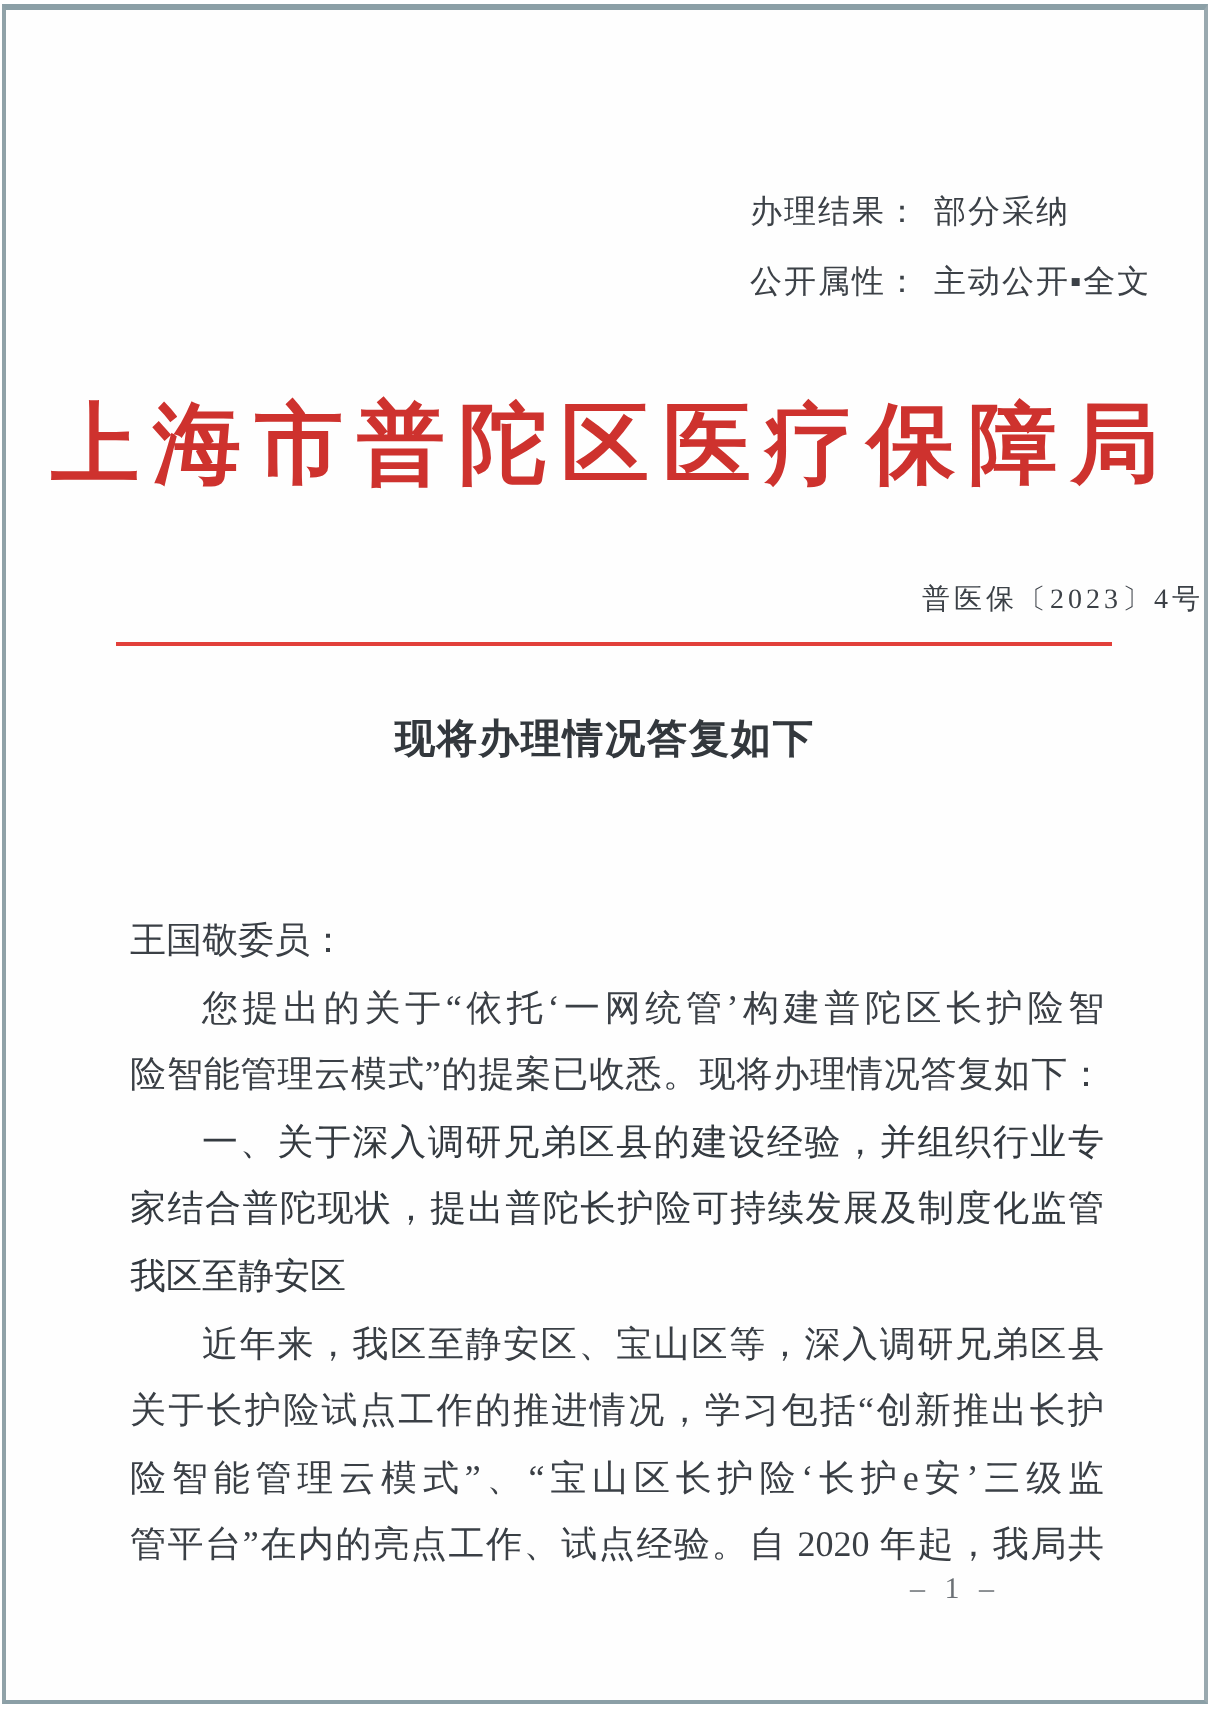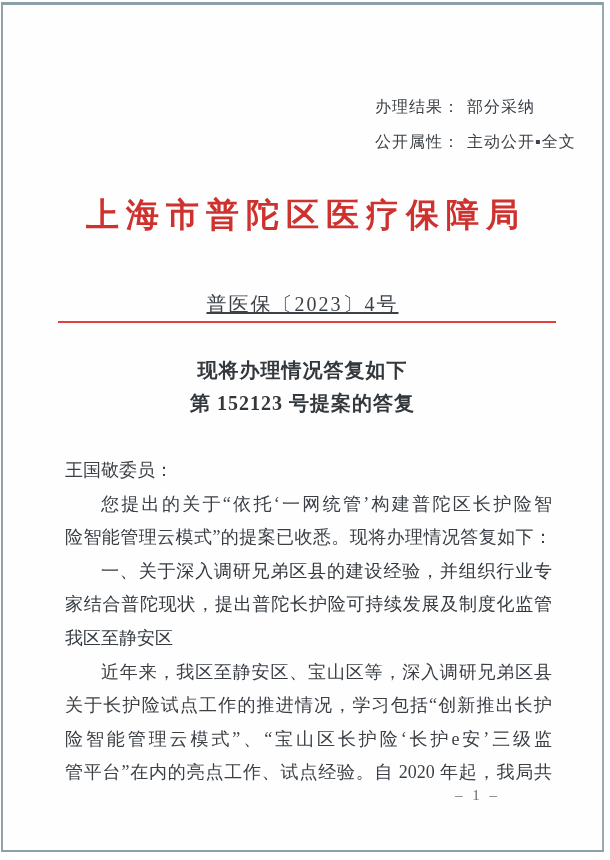--- a/index.html
+++ b/index.html
@@ -33,34 +33,33 @@
     line-height: 35px;
     color: #3c4147;
     letter-spacing: 1px;
     white-space: nowrap;
   }
   .meta .label { margin-right: 7px; }
   .agency-title {
     position: absolute;
     left: 0; right: 0; top: 188px;
     text-align: center;
-    font-size: 33px;
+    font-size: 44px;
     font-weight: bold;
     letter-spacing: 7px;
     text-indent: 7px;
     white-space: nowrap;
   }
   .doc-number {
     position: absolute;
     left: 0; right: 0; top: 286px;
-    text-align: center;
-    font-size: 20px;
+    text-align: right;
+    font-size: 14px;
     letter-spacing: 2px;
     color: #3c4147;
-    text-decoration: underline;
   }
   .red-divider {
     position: absolute;
     left: 55px; right: 46px; top: 316px;
     height: 2px;
     border: 0;
   }
   .doc-title {
     position: absolute;
     left: 0; right: 0; top: 349px;
@@ -110,21 +109,20 @@
     </div>
 
     <div class="agency-title" style="color: rgb(206, 50, 46);">上海市普陀区医疗保障局</div>
 
     <div class="doc-number">普医保〔2023〕4号</div>
 
     <div class="red-divider" style="background: rgb(226, 64, 58);"></div>
 
     <div class="doc-title">
       <div>现将办理情况答复如下</div>
-      <div>第 152123 号提案的答复</div>
     </div>
 
     <div class="body-text">
       <div class="line short">王国敬委员：</div>
 
       <div class="line indent">您提出的关于“依托‘一网统管’构建普陀区长护险智</div>
       <div class="line">险智能管理云模式”的提案已收悉。现将办理情况答复如下：</div>
 
       <div class="line indent bold">一、关于深入调研兄弟区县的建设经验，并组织行业专</div>
       <div class="line bold">家结合普陀现状，提出普陀长护险可持续发展及制度化监管</div>

